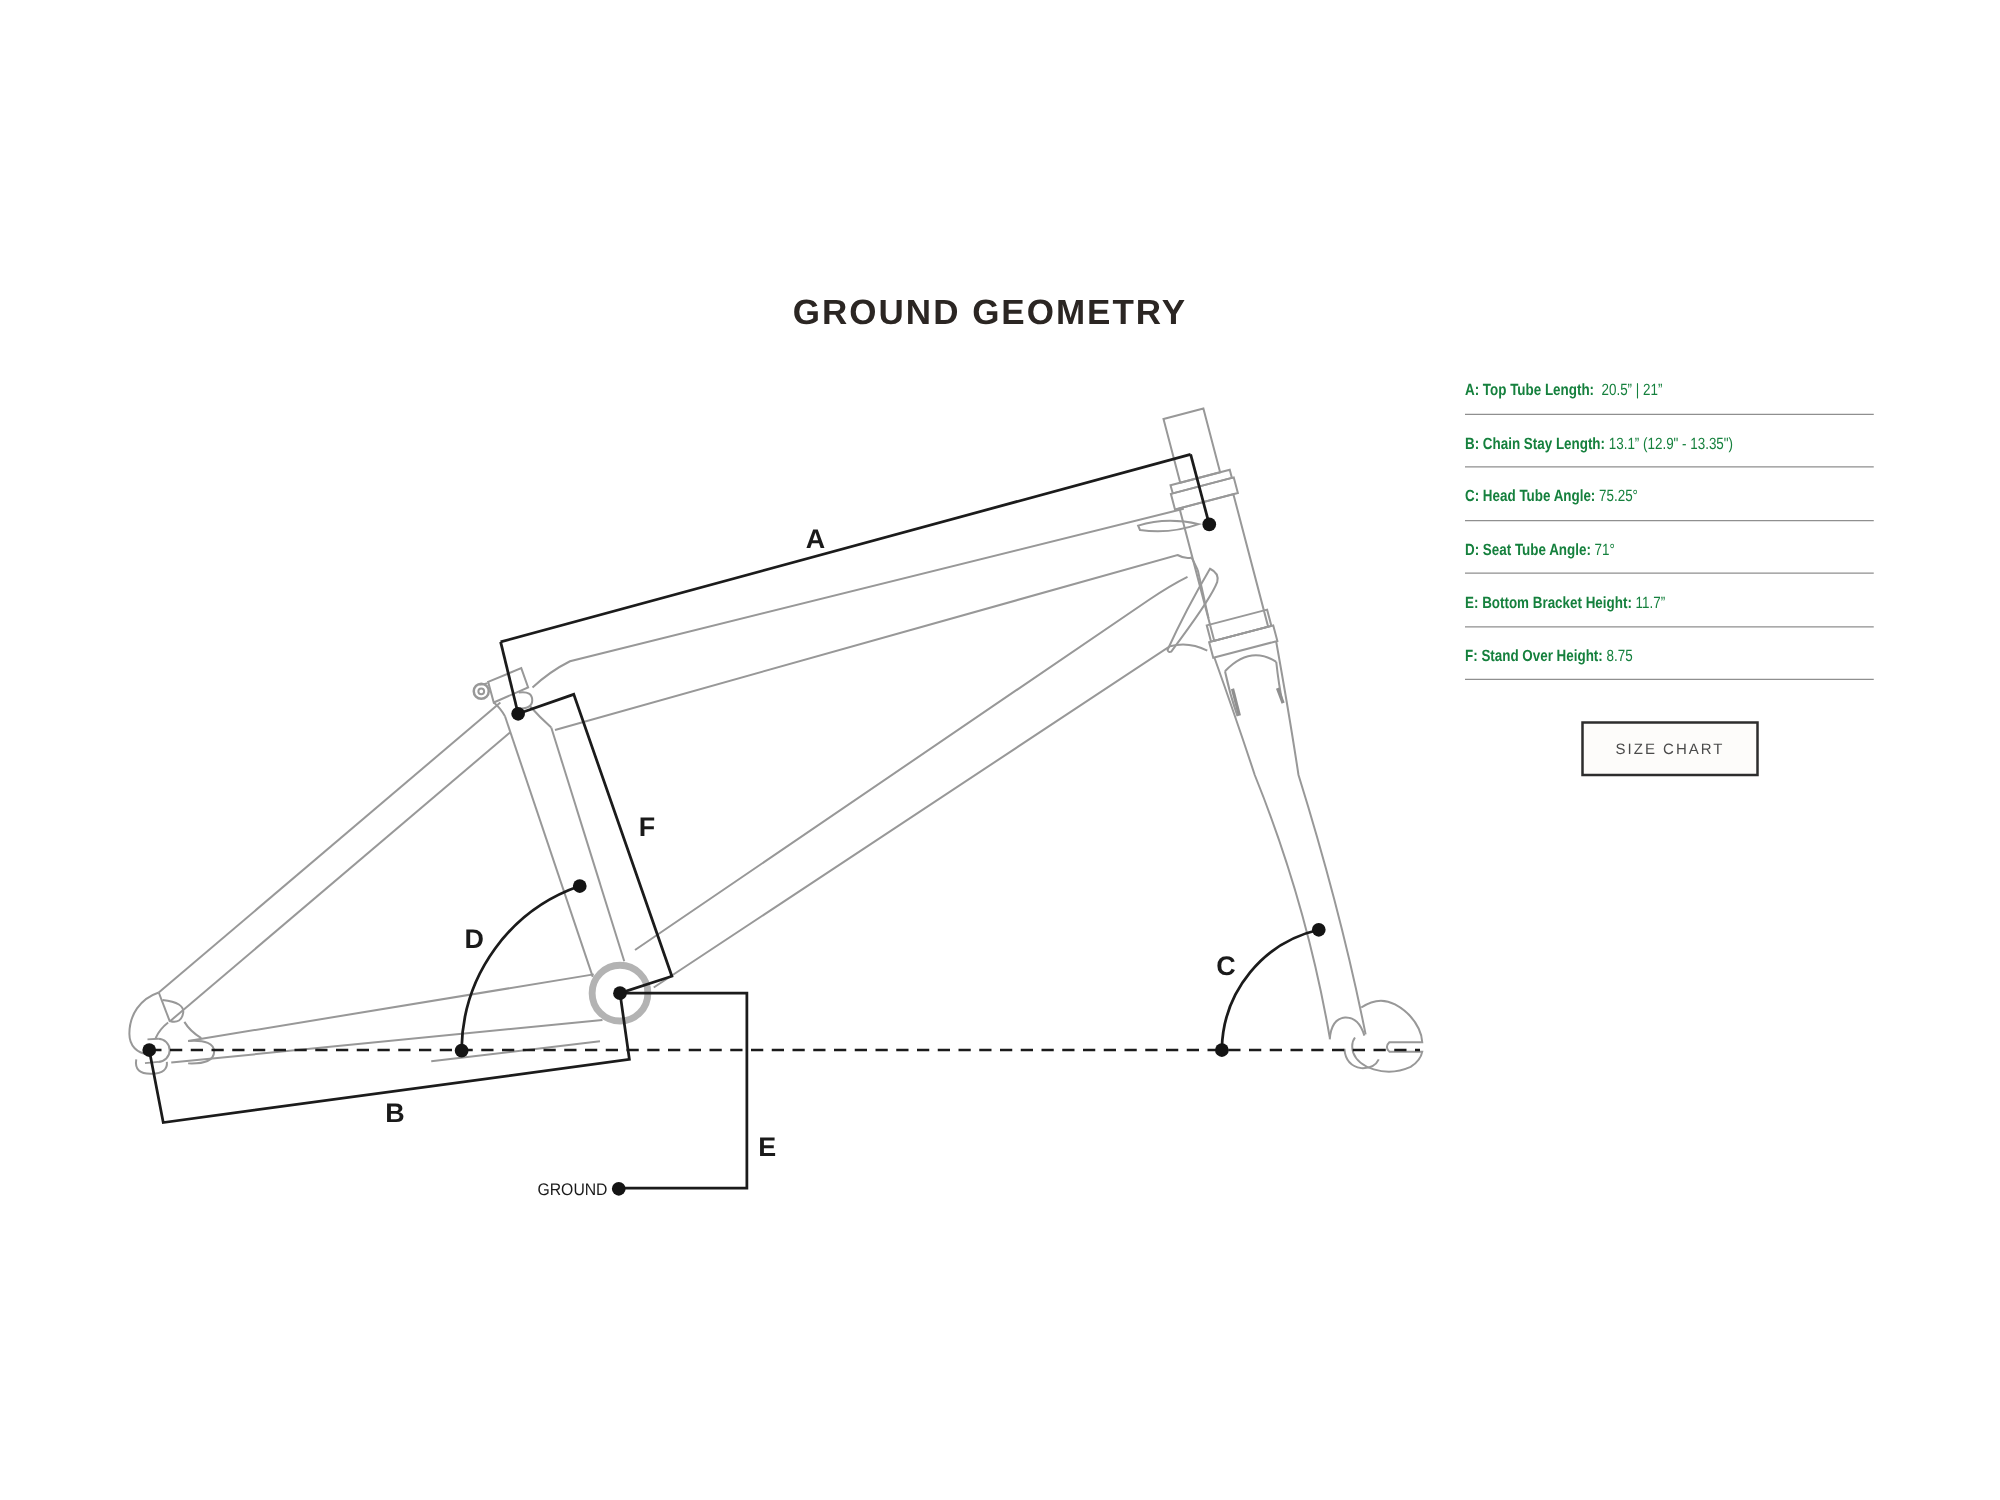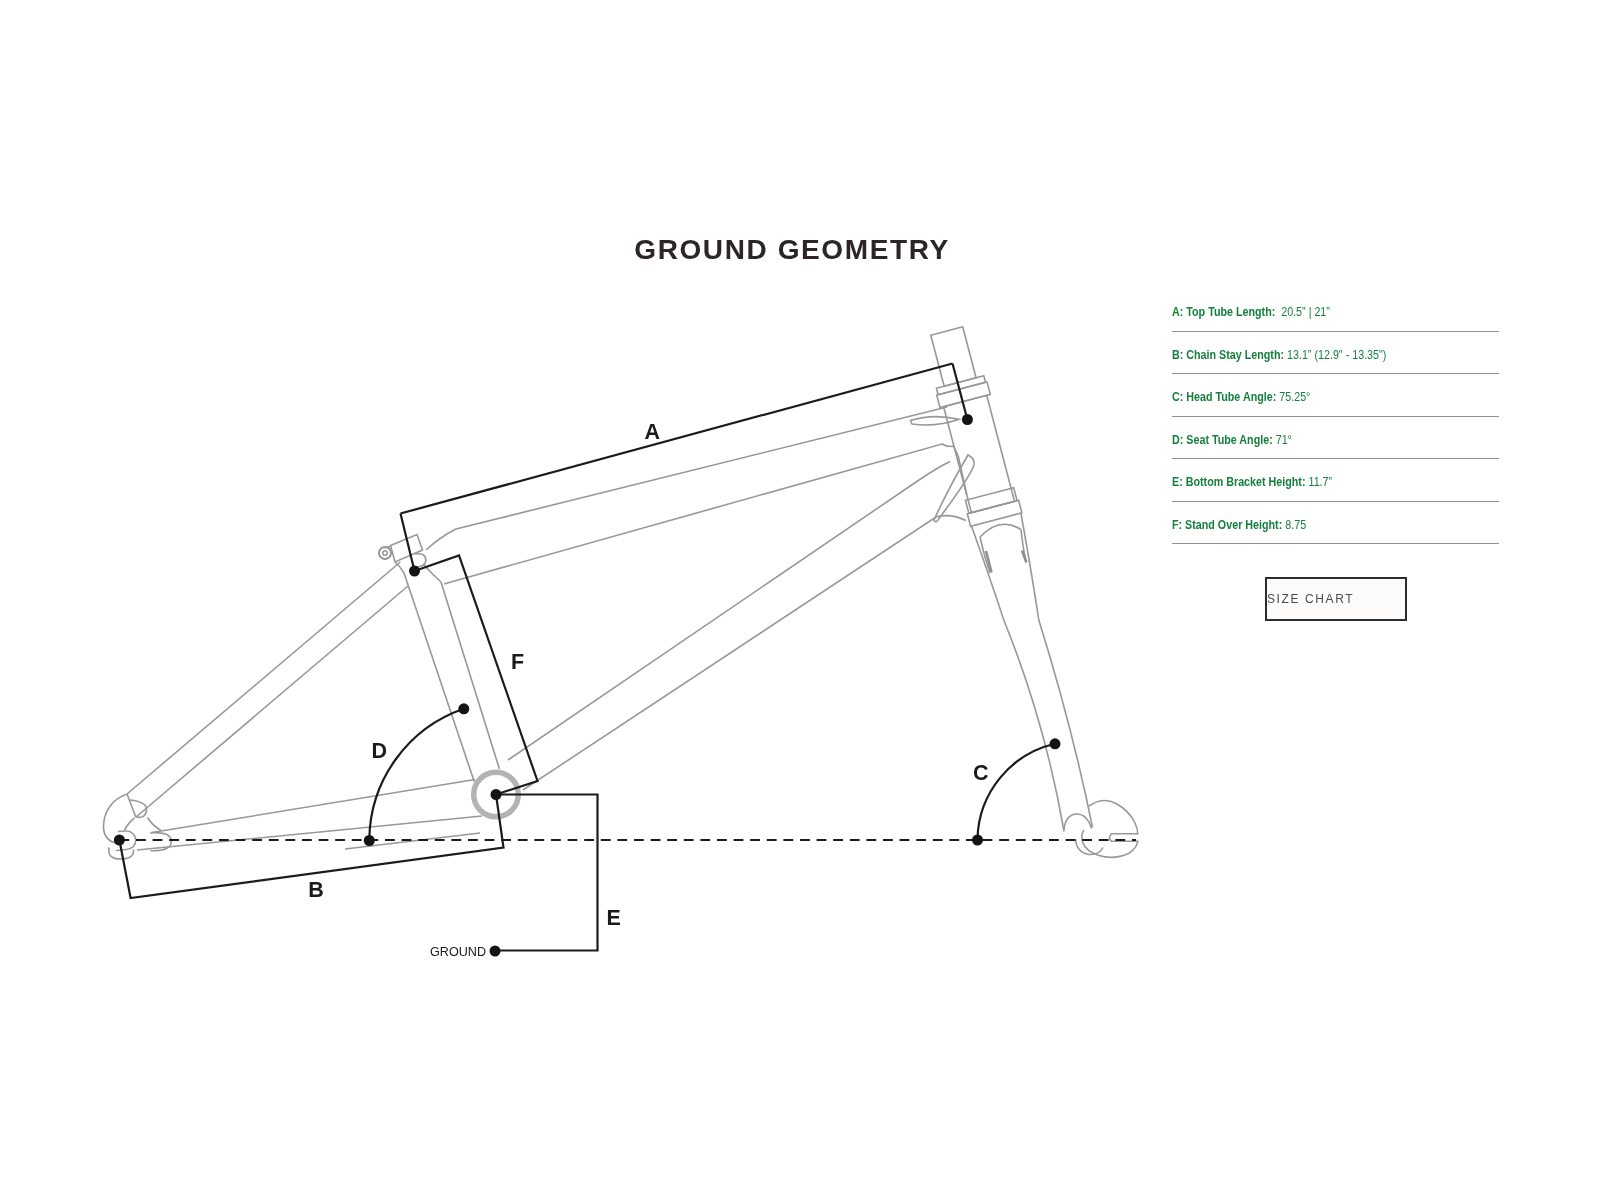--- a/index.html
+++ b/index.html
@@ -1,19 +1,19 @@
 <!DOCTYPE html>
 <html><head><meta charset="utf-8"><style>
 html,body{margin:0;padding:0;width:1600px;height:1200px;background:#ffffff;overflow:hidden}
 body{font-family:"Liberation Sans",sans-serif;position:relative}
 .title{position:absolute;left:0;top:234px;width:1584px;text-align:center;font-size:28px;font-weight:bold;letter-spacing:1.6px;color:#2b2623}
 .lrow{position:absolute;left:1172px;width:420px;height:19px;line-height:19px;font-size:13px;color:#15803d;white-space:nowrap}
 .sq{display:inline-block;transform:scaleX(0.825);transform-origin:0 50%}
 .lline{position:absolute;left:1172px;width:327px;height:1px;background:#8f8f8f}
-.btn{position:absolute;left:1265px;top:577px;width:142px;height:44px;border:2px solid #2d2d2d;background:#fdfcfa;box-sizing:border-box;text-align:left;line-height:40px;font-size:12px;letter-spacing:1.6px;color:#4b4b4b}
+.btn{position:absolute;left:1265px;top:577px;width:142px;height:44px;border:2px solid #2d2d2d;background:#fdfcfa;box-sizing:border-box;text-align:center;line-height:40px;font-size:12px;letter-spacing:1.6px;color:#4b4b4b}
 </style></head>
 <body>
 <div class="title">GROUND GEOMETRY</div>
 <div class="lrow" style="top:302.0px"><span class="sq"><b>A: Top Tube Length:</b> &nbsp;20.5” | 21”</span></div>
 <div class="lline" style="top:330.5px"></div>
 <div class="lrow" style="top:344.5px"><span class="sq"><b>B: Chain Stay Length:</b> 13.1” (12.9" - 13.35")</span></div>
 <div class="lline" style="top:373.0px"></div>
 <div class="lrow" style="top:387.0px"><span class="sq"><b>C: Head Tube Angle:</b> 75.25°</span></div>
 <div class="lline" style="top:415.5px"></div>
 <div class="lrow" style="top:429.5px"><span class="sq"><b>D: Seat Tube Angle:</b> 71°</span></div>

